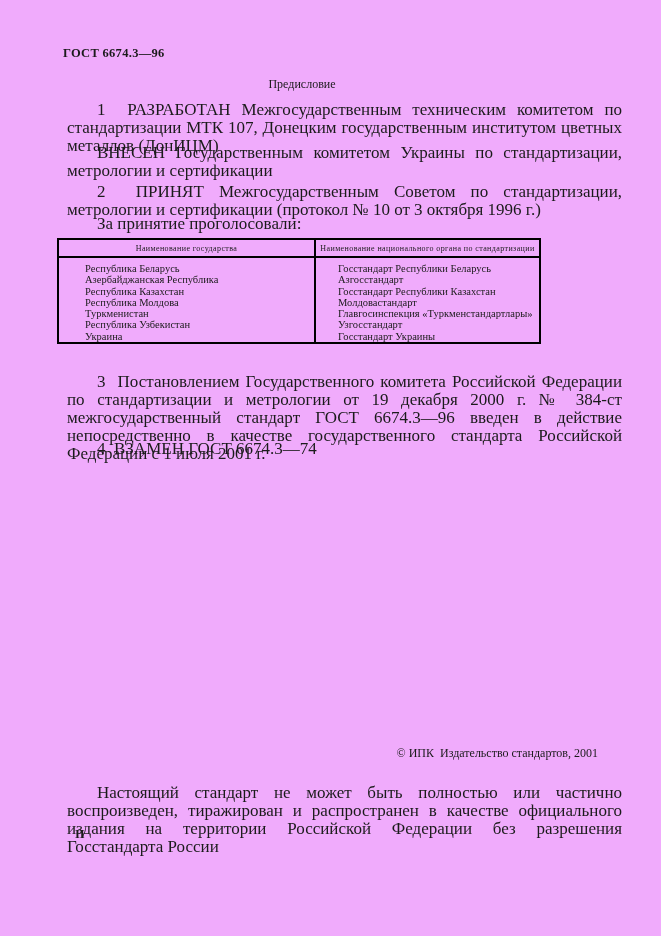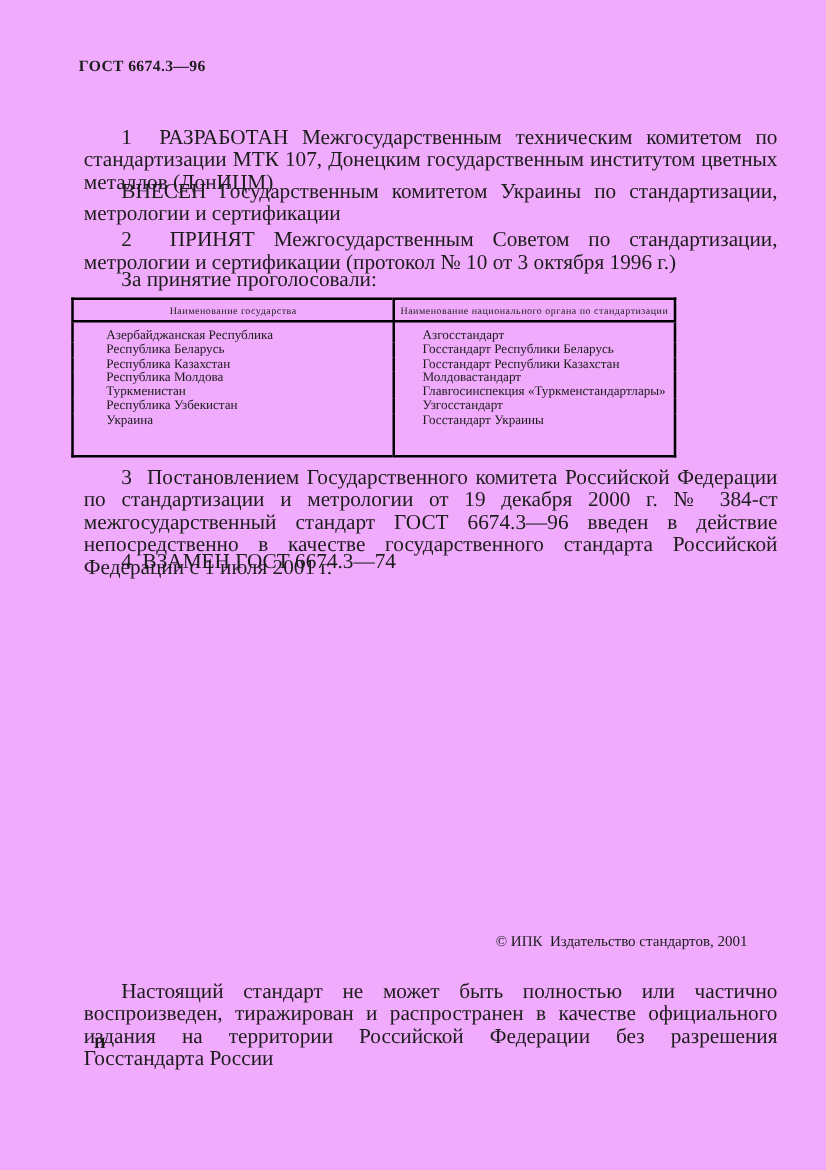--- a/index.html
+++ b/index.html
@@ -92,53 +92,54 @@
     line-height: 11.3px;
     padding: 0 0 0 26px;
     vertical-align: top;
     white-space: nowrap;
     overflow: hidden;
   }
   table.vote-table td:last-child {
     padding-left: 22px;
   }
   table.vote-table tbody tr:first-child td { padding-top: 5px; }
-  table.vote-table tbody tr:last-child td { padding-bottom: 22px; margin-left: 36px; }
+  table.vote-table tbody tr:last-child td { padding-bottom: 0; margin-left: 36px; }
 </style>
 </head>
 <body>
 
 <div class="page">
 
   <div class="doc-number">ГОСТ 6674.3—96</div>
 
+  <div class="preface-title">Предисловие</div>
 
   <p class="para p1">1&nbsp; РАЗРАБОТАН Межгосударственным техническим комитетом по стандартизации МТК 107, Донецким государственным институтом цветных металлов (ДонИЦМ)</p>
 
   <p class="para p1b">ВНЕСЕН Государственным комитетом Украины по стандартизации, метрологии и сертификации</p>
 
   <p class="para p2">2&nbsp; ПРИНЯТ Межгосударственным Советом по стандартизации, метрологии и сертификации (протокол № 10 от 3 октября 1996 г.)</p>
 
   <p class="para vote-intro">За принятие проголосовали:</p>
 
   <table class="vote-table">
     <thead>
       <tr>
         <th>Наименование государства</th>
         <th>Наименование национального органа по стандартизации</th>
       </tr>
     </thead>
     <tbody>
       <tr>
+        <td>Республика Беларусь</td>
+        <td>Госстандарт Республики Беларусь</td>
+      </tr>
+      <tr>
         <td>Азербайджанская Республика</td>
         <td>Азгосстандарт</td>
-      </tr>
-      <tr>
-        <td>Республика Беларусь</td>
-        <td>Госстандарт Республики Беларусь</td>
       </tr>
       <tr>
         <td>Республика Казахстан</td>
         <td>Госстандарт Республики Казахстан</td>
       </tr>
       <tr>
         <td>Республика Молдова</td>
         <td>Молдовастандарт</td>
       </tr>
       <tr>

